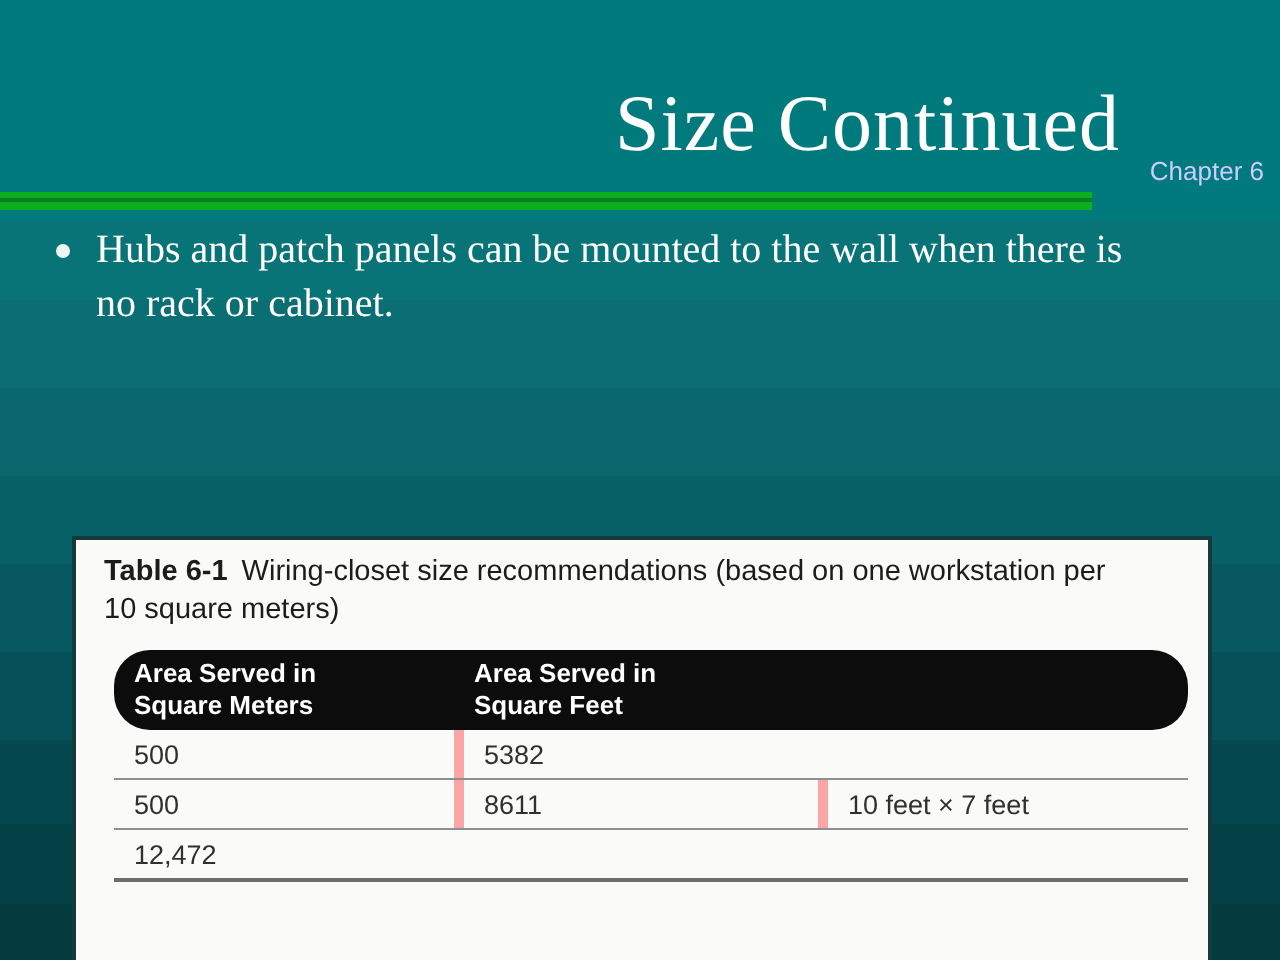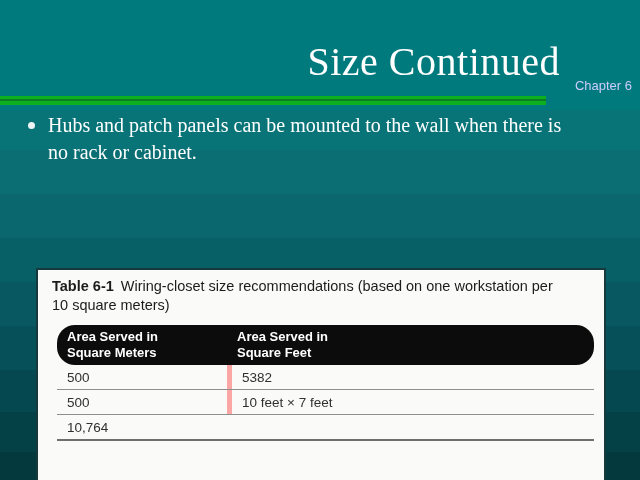--- a/index.html
+++ b/index.html
@@ -161,21 +161,22 @@
         <div class="th c2">Area Served in
 Square Feet</div>
       </div>
 
       <div class="trow">
         <div class="td c1">500</div>
         <div class="td c2">5382</div>
       </div>
       <div class="trow">
         <div class="td c1">500</div>
+        <div class="td c2">8611</div>
         <div class="td c3">10 feet × 7 feet</div>
       </div>
       <div class="trow last">
-        <div class="td c2">10,764</div>
+        <div class="td c2">12,472</div>
       </div>
     </div>
   </div>
 
 </div>
 
 </body></html>

